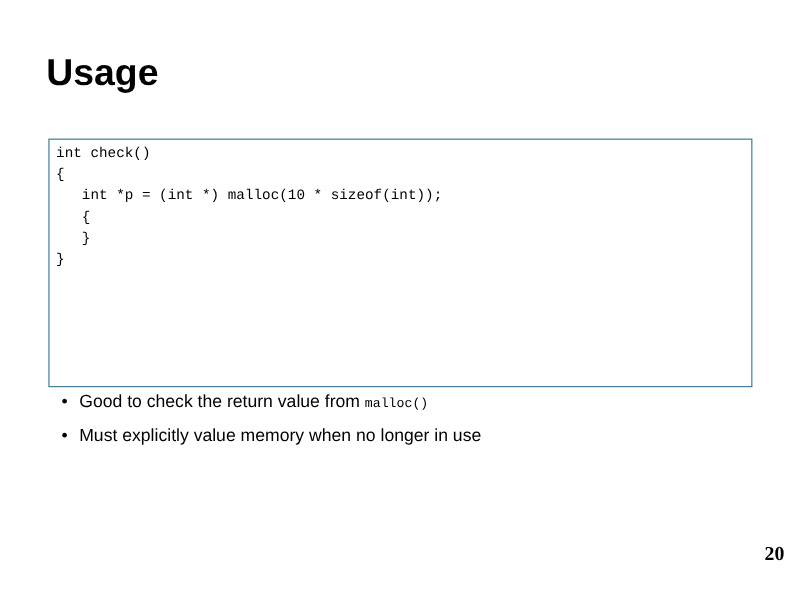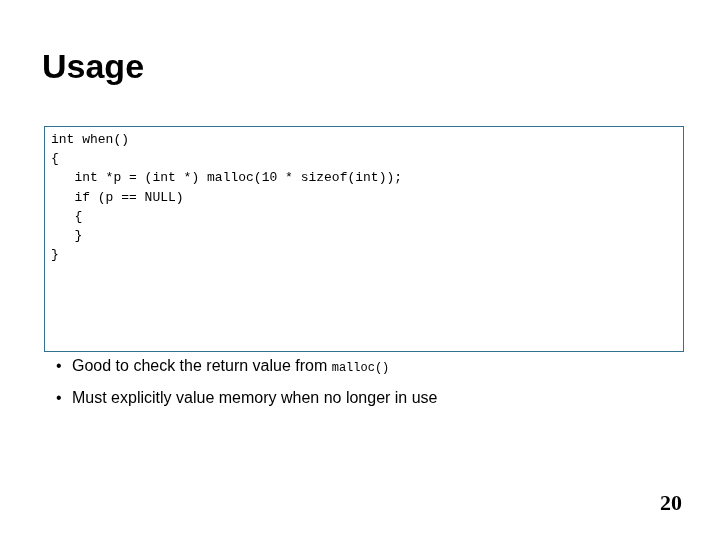--- a/index.html
+++ b/index.html
@@ -67,41 +67,40 @@
     font-size: 16px;
   }
   .bullet-inline-code {
     font-family: "Liberation Mono", monospace;
     font-size: 12px;
     line-height: 20px;
     white-space: pre;
   }
   .page-number {
     position: absolute;
-    left: 660px;
+    left: 695px;
     top: 492px;
     font-family: "Liberation Serif", serif;
-    font-size: 22px;
+    font-size: 18px;
     line-height: 22px;
     font-weight: bold;
     color: #000000;
   }
 </style>
 </head>
 <body>
 
 <div class="slide">
 
   <h1 class="title">Usage</h1>
 
   <div class="code-box">
-    <div class="code-line">int when()</div>
+    <div class="code-line">int check()</div>
     <div class="code-line">{</div>
     <div class="code-line">   int *p = (int *) malloc(10 * sizeof(int));</div>
-    <div class="code-line">   if (p == NULL)</div>
     <div class="code-line">   {</div>
     <div class="code-line">   }</div>
     <div class="code-line">}</div>
   </div>
 
   <ul class="bullets">
     <li class="bullet-item">
       <span class="bullet-marker">•</span>
       <span><span>Good to check the return value from </span><span class="bullet-inline-code">malloc()</span></span>
     </li>

